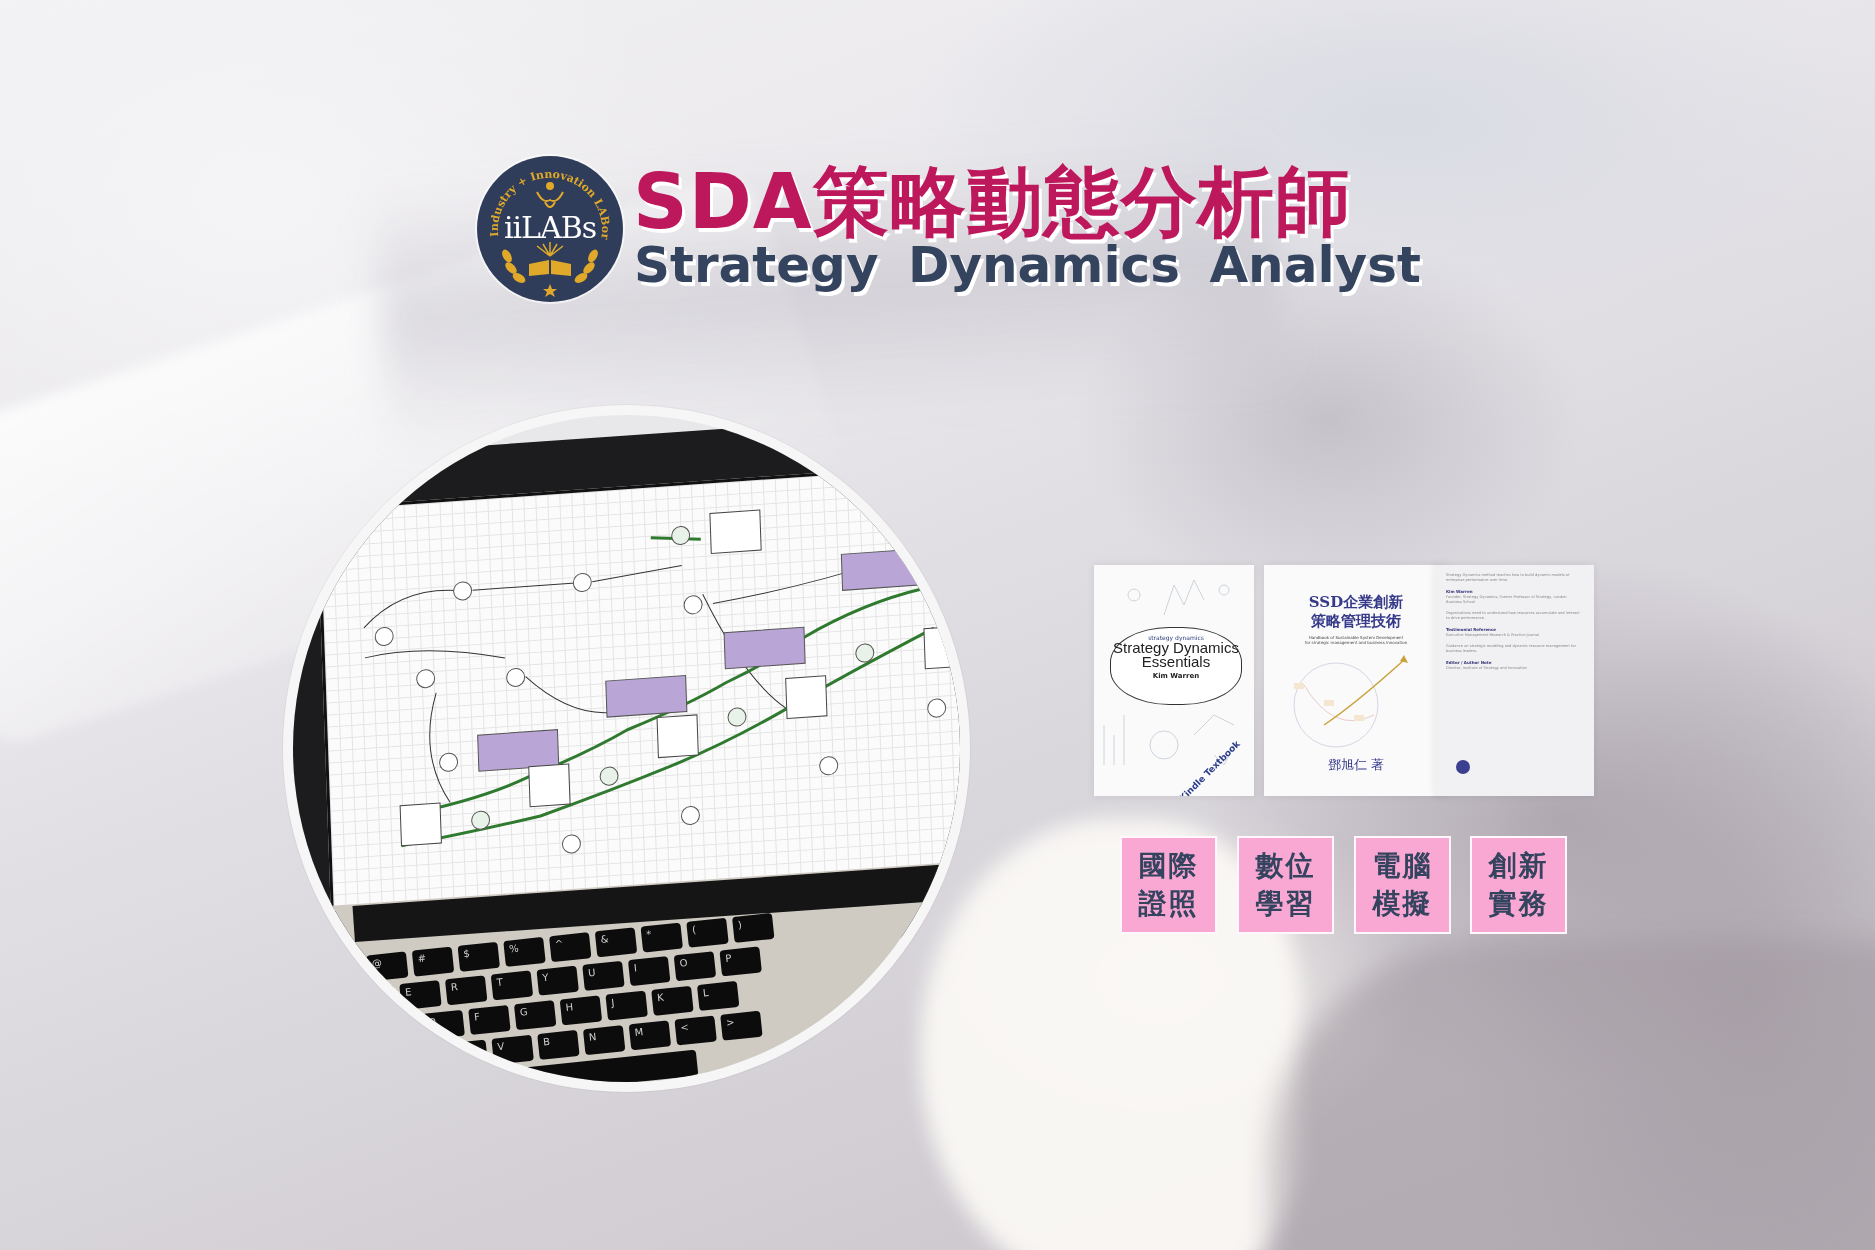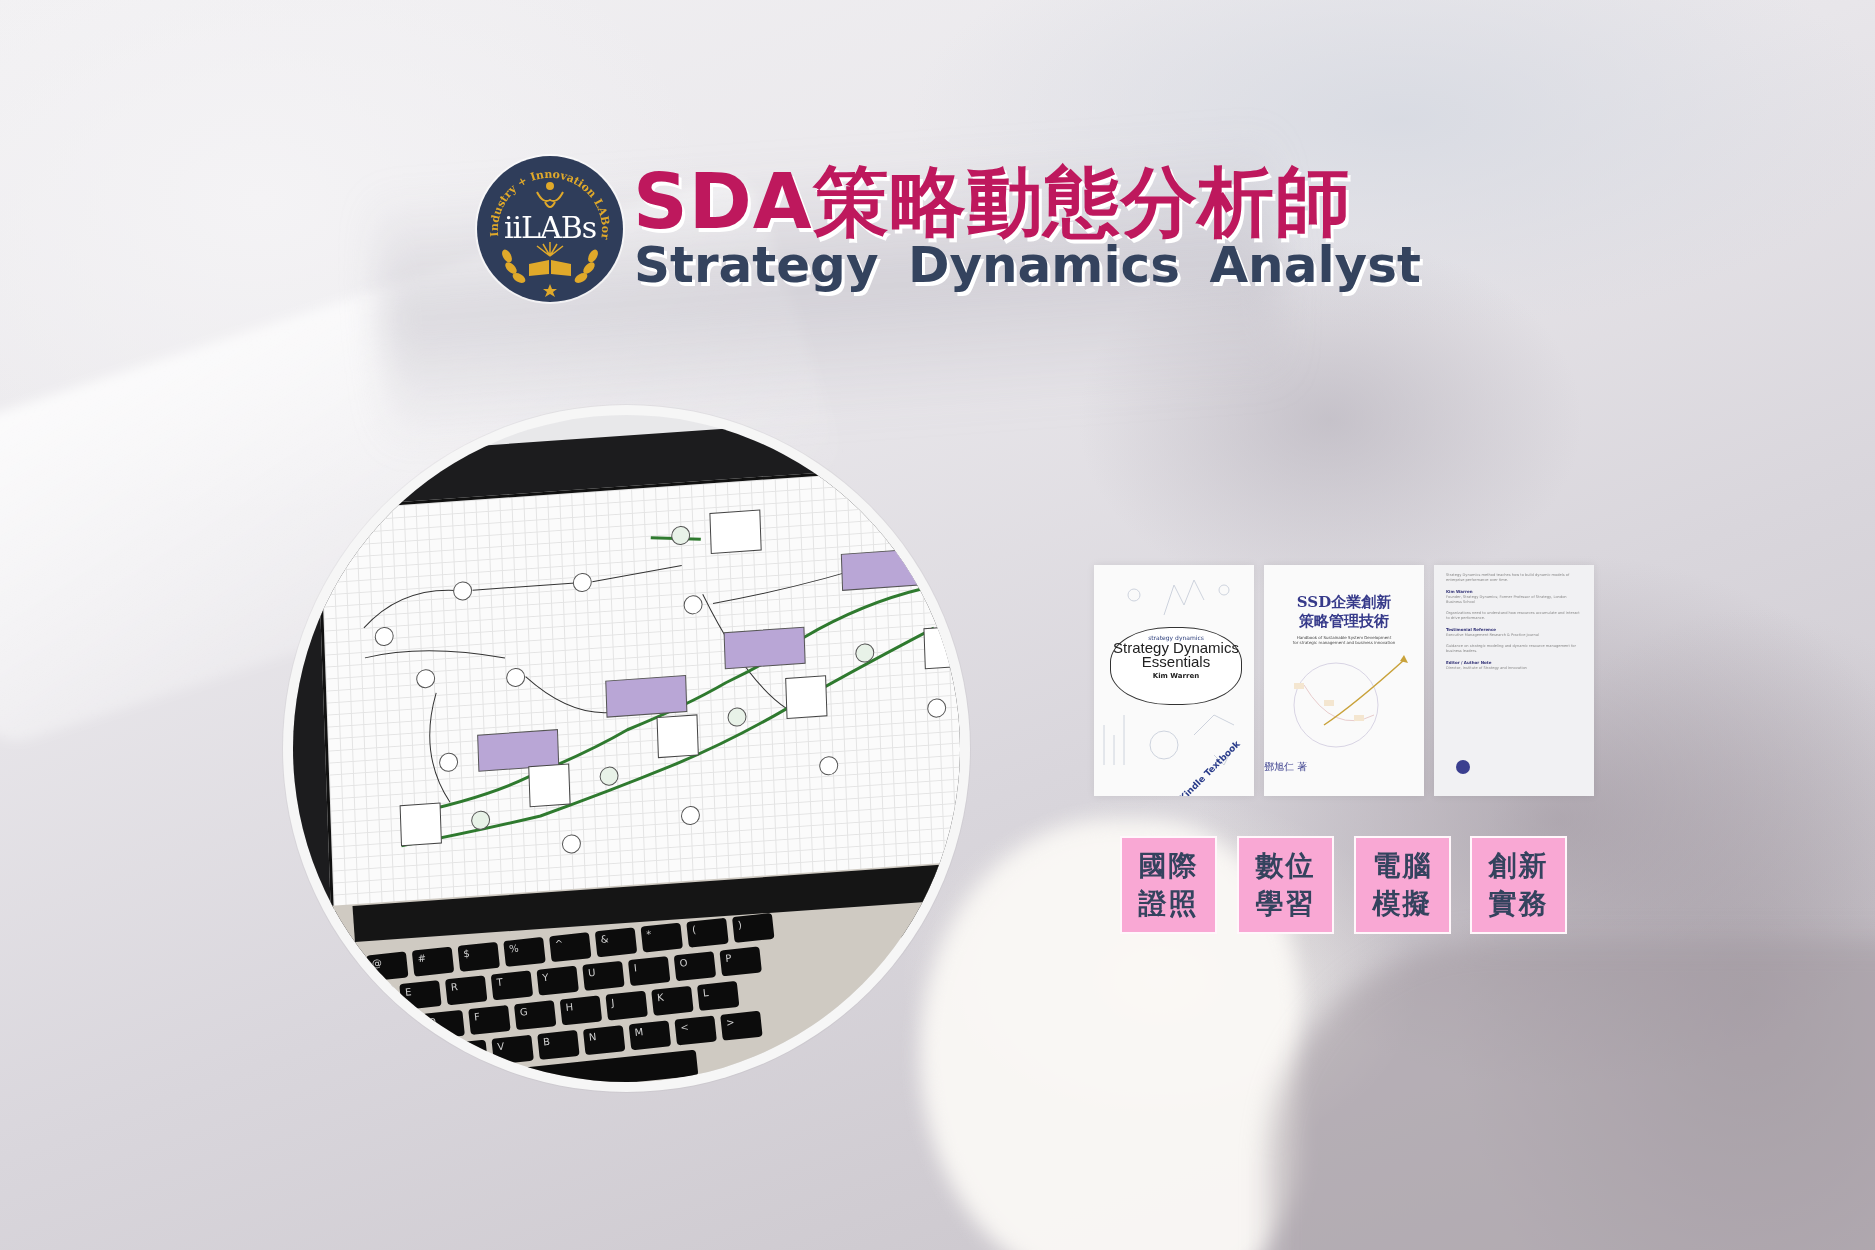--- a/index.html
+++ b/index.html
@@ -53,33 +53,33 @@
   .keys{position:absolute;left:-20px;top:512px;width:740px;height:200px;transform:rotate(-6deg);}
   .keyrow{display:flex;gap:6px;margin-bottom:6px;}
   .key{width:40px;height:26px;background:#0c0c0c;border-radius:4px;color:#cfcfcf;font-size:10px;
        display:flex;align-items:flex-start;justify-content:flex-start;padding:3px 0 0 5px;box-sizing:border-box;}
   .key.wide{width:260px;}
 
   
   .book{position:absolute;top:565px;width:160px;height:231px;background:#fafafa;
         box-shadow:0 0 8px rgba(0,0,0,.08);overflow:hidden;}
   .book1{left:1094px;}
-  .book2{left:1264px;}
+  .book2{left:1264px;padding-left:24px;}
   .book3{left:1434px;background:#f1f1f3;}
   .b1-bubble{position:absolute;left:16px;top:62px;width:130px;height:76px;border:1px solid #333;border-radius:45%;
         background:#fff;text-align:center;}
   .b1-logo{font-size:6px;color:#2a3c7a;margin-top:6px;}
   .b1-title{font-family:"Liberation Sans",sans-serif;font-size:15px;color:#222;line-height:14px;}
   .b1-author{font-size:7px;color:#222;font-weight:bold;margin-top:3px;}
   .b1-kindle{position:absolute;right:4px;bottom:20px;transform:rotate(-45deg);font-size:9px;color:#2a3c8a;font-weight:bold;}
   .b1-sketch{position:absolute;inset:0;opacity:.35;}
   .b2-title{position:absolute;left:0;right:0;top:28px;text-align:center;font-family:"DejaVu Serif","Liberation Serif",serif;
         color:#363a8a;font-size:15px;line-height:19px;font-weight:bold;}
   .b2-sub{position:absolute;left:8px;right:8px;top:70px;text-align:center;font-size:4px;color:#444;line-height:5px;}
-  .b2-author{position:absolute;left:0;right:0;bottom:22px;text-align:left;font-size:10px;color:#363a8a;}
+  .b2-author{position:absolute;left:0;right:0;bottom:22px;text-align:center;font-size:13px;color:#363a8a;}
   .b3-text{position:absolute;left:12px;right:12px;top:8px;font-size:3.6px;line-height:5px;color:#888;}
   .b3-text b{color:#333377;font-size:4px;}
   .b3-text p{margin:0 0 6px 0;}
   .b3-logo{position:absolute;left:22px;bottom:22px;width:14px;height:14px;border-radius:50%;background:#3b3f8f;}
 
   
   .badge{position:absolute;top:836px;width:97px;height:98px;background:#f9a8d4;
          border:2px solid rgba(255,255,255,.9);box-sizing:border-box;display:flex;flex-direction:column;
          align-items:center;justify-content:center;color:#34435e;font-weight:bold;font-size:28px;line-height:38px;letter-spacing:2px;}
   .badge1{left:1120px;}

